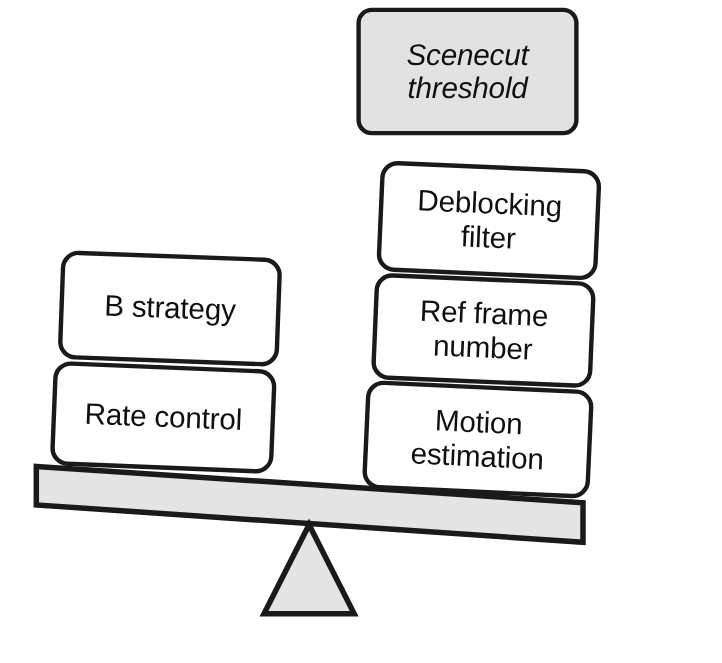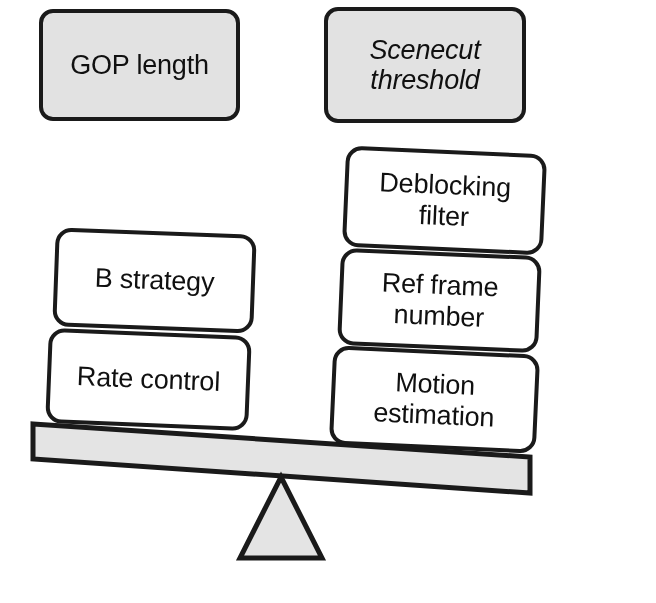--- a/index.html
+++ b/index.html
@@ -102,23 +102,20 @@
 </head>
 <body>
 
 <div id="canvas">
 
   <svg id="seesaw" viewBox="0 0 656 603">
     <polygon class="beam" points="33,424 530,457 530,493 33,459"></polygon>
     <polygon class="fulcrum" points="281,477 322,558 240,558"></polygon>
   </svg>
 
-  <div class="node filled" id="node-gop-length">
-    <span class="label">GOP length</span>
-  </div>
 
   <div class="node filled" id="node-scenecut-threshold">
     <span class="label">Scenecut
 threshold</span>
   </div>
 
   <div class="node" id="node-b-strategy">
     <span class="label">B strategy</span>
   </div>
 

